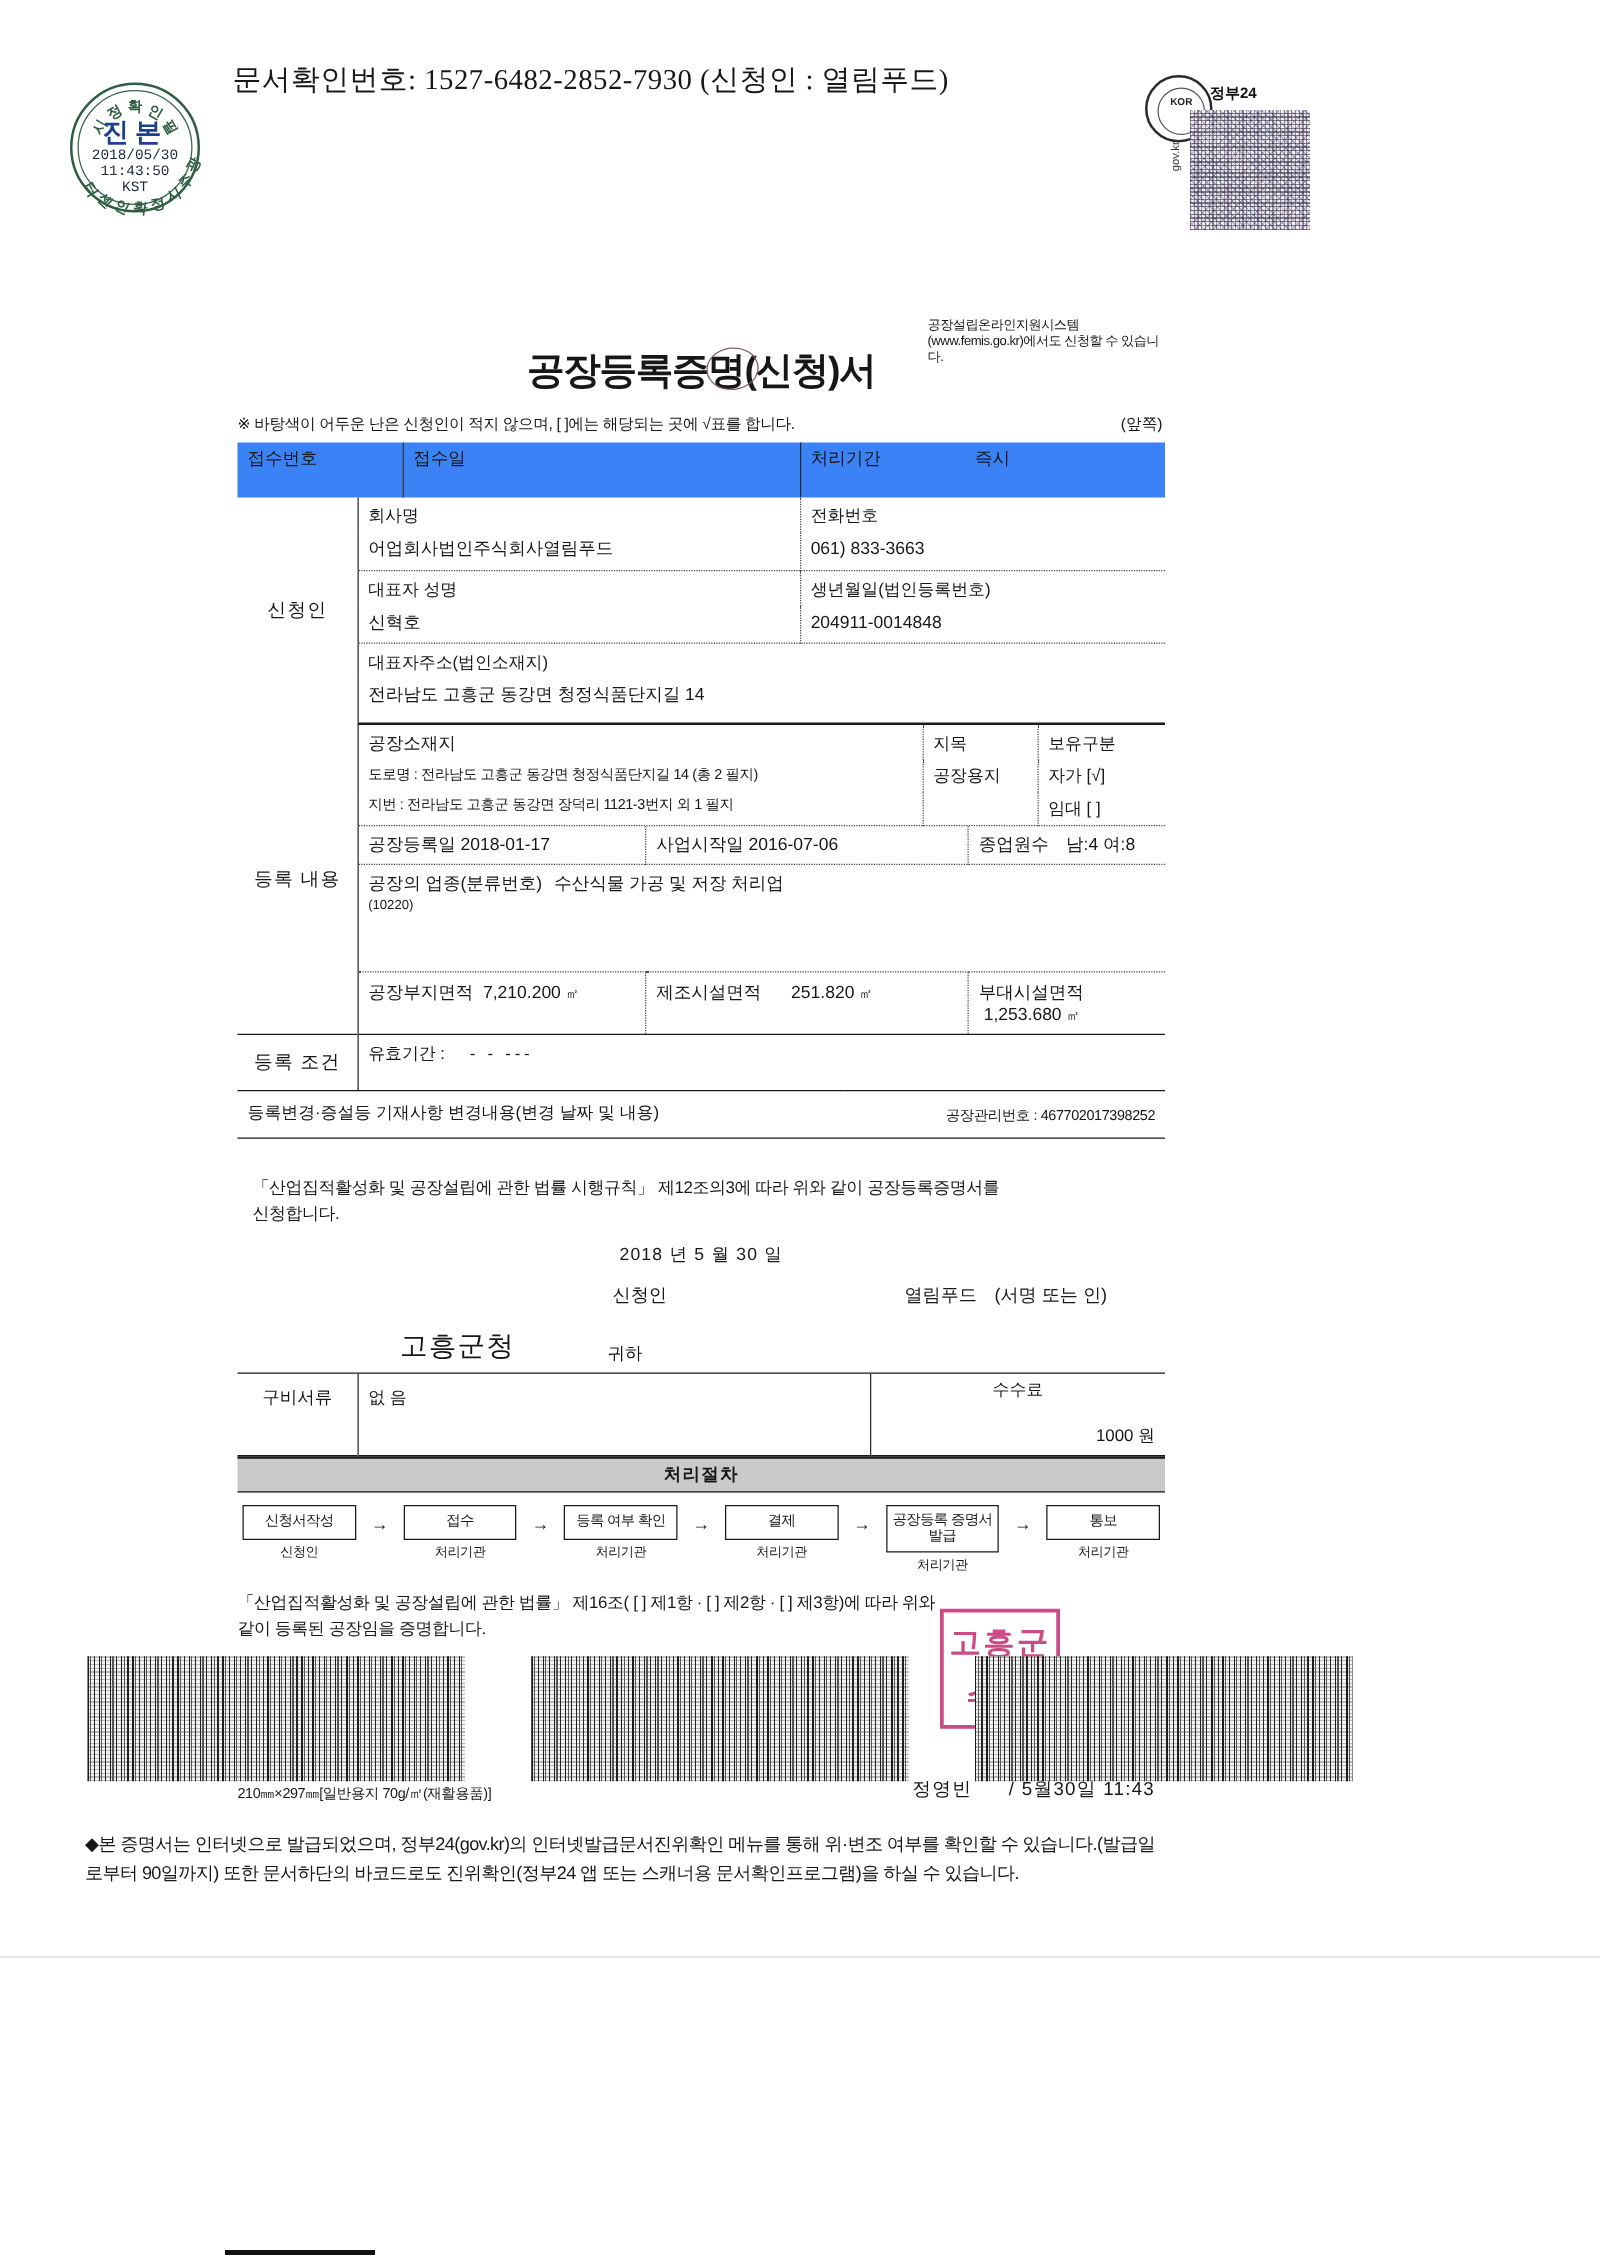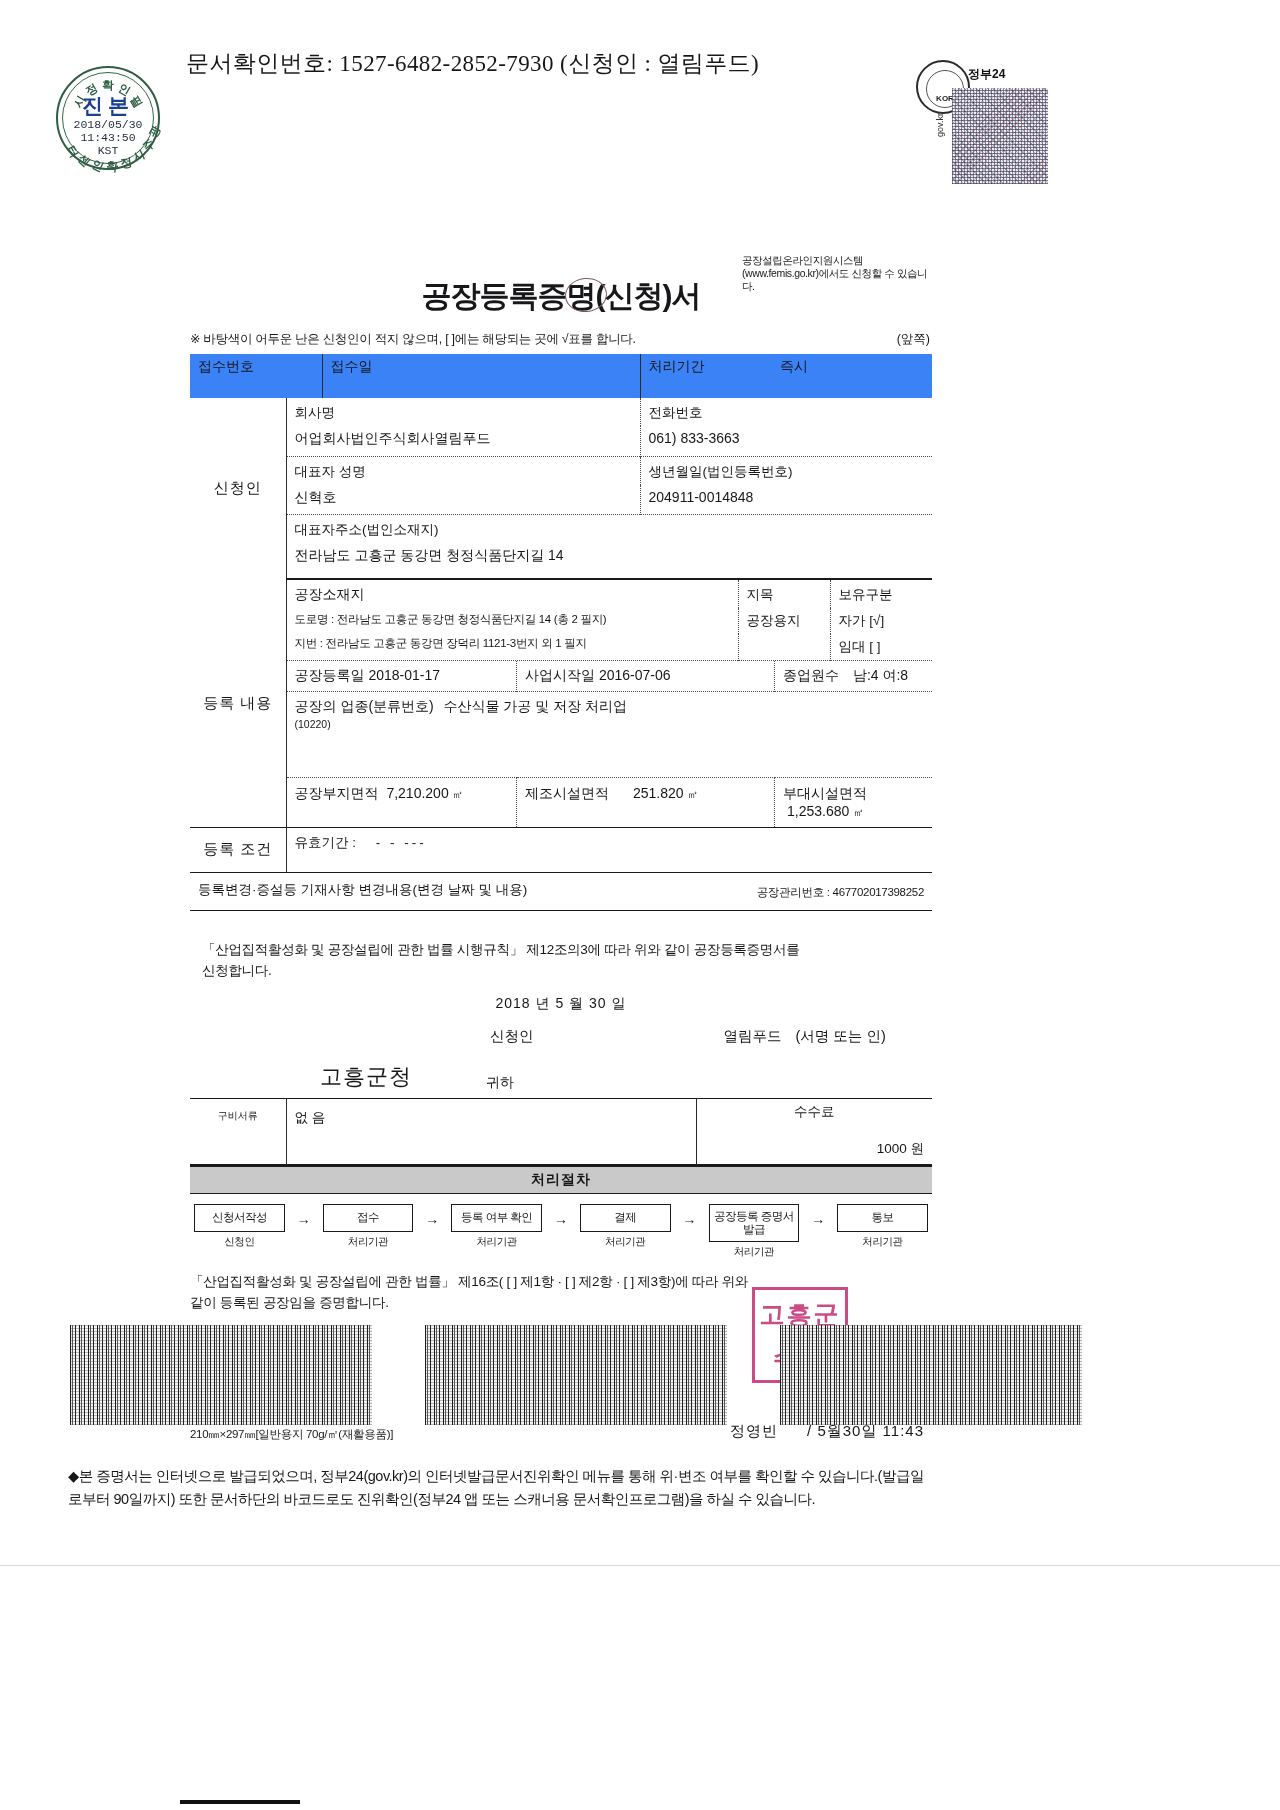--- a/index.html
+++ b/index.html
@@ -394,21 +394,21 @@
       <span style="transform: rotate(188.571deg) translate(-50%, -40px) rotate(180deg);">확</span>
       <span style="transform: rotate(205.714deg) translate(-50%, -40px) rotate(180deg);">인</span>
       <span style="transform: rotate(222.857deg) translate(-50%, -40px) rotate(180deg);">센</span>
       <span style="transform: rotate(240deg) translate(-50%, -40px) rotate(180deg);">터</span>
     </div>
   </div>
 
 <div class="gov-seal">
   <div class="badge">
     <div class="badge-in"></div>
-    <div class="badge-t" style="top:32px">KOR</div>
+    <div class="badge-t" style="top:15px">KOR</div>
   </div>
   <div class="g24">정부24</div>
   <div class="qr"></div>
   <div class="kr">gov.kr</div>
 </div>
 
 <div class="sheet">
 
   <div class="femis-note">공장설립온라인지원시스템(www.femis.go.kr)에서도 신청할 수 있습니다.</div>
 
@@ -565,21 +565,21 @@
     <span style="margin-left:14px">(서명 또는 인)</span>
   </div>
   <div class="office-line">
     <span class="office">고흥군청</span>
     <span class="gwiha">귀하</span>
   </div>
 
   <table class="fee" style="border-bottom:1.4px solid #1a1a1a">
     <tbody>
         <tr>
-      <td style="width:96px;text-align:center;font-size:10px;padding-top:10px">구비서류</td>
+      <td style="width:96px;text-align:center;font-size:14px;padding-top:10px">구비서류</td>
       <td class="vline" style="padding-top:10px;height:52px">없 음</td>
       <td class="vline" style="width:236px;text-align:center;padding-top:4px">
         <div>수수료</div>
         <div style="text-align:right;margin-top:19px">1000 원</div>
       </td>
     </tr>
   </tbody>
     </table>
 
   <div class="proc-hdr">처리절차</div>

